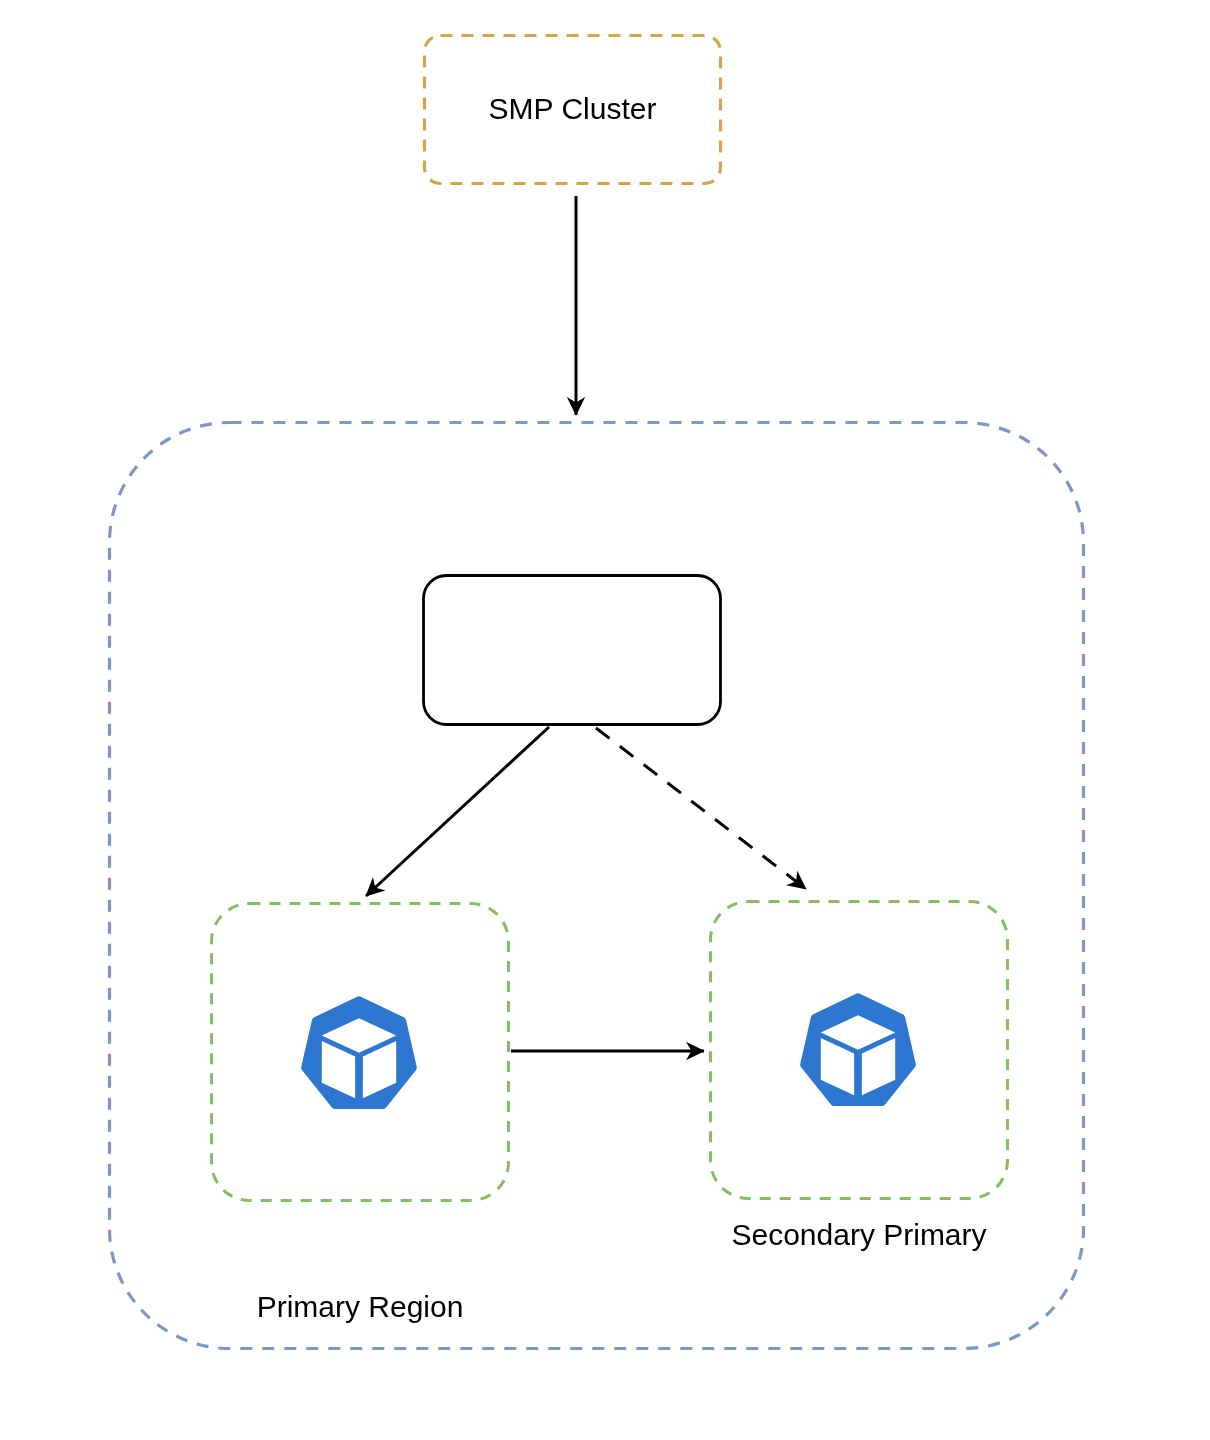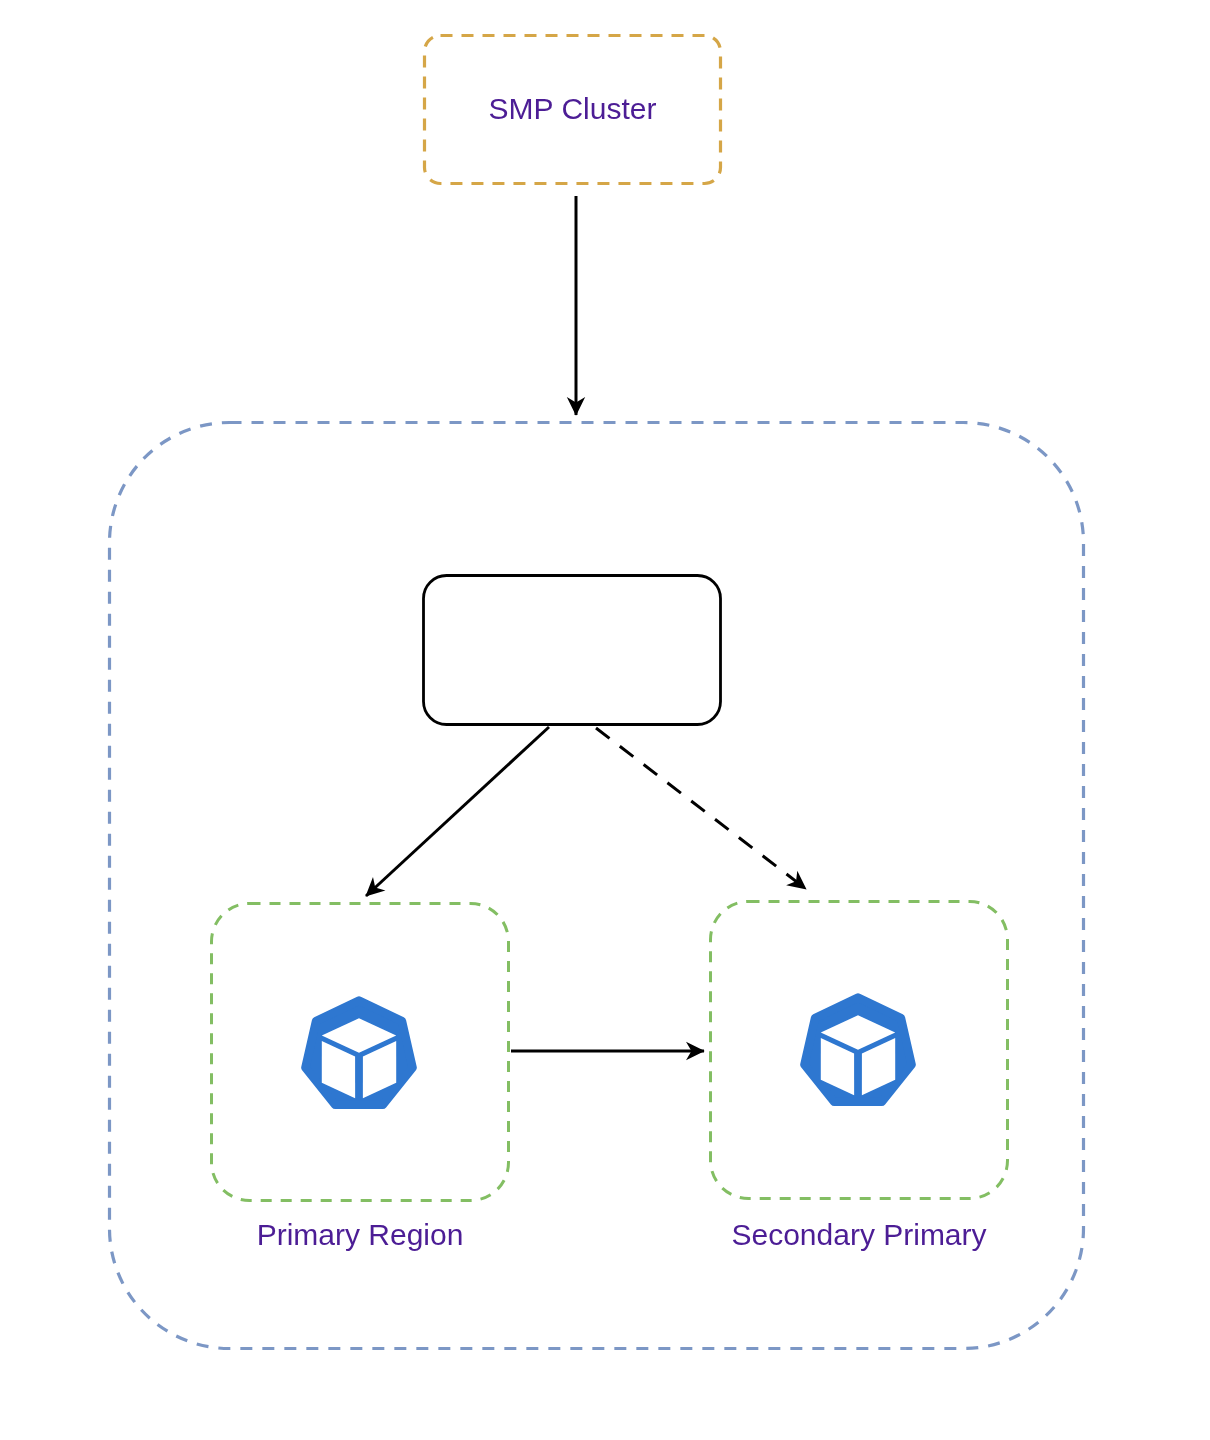--- a/index.html
+++ b/index.html
@@ -29,21 +29,21 @@
   .shape.container{stroke:var(--blue-dashed);stroke-width:3.2;stroke-dasharray:12 10;fill:none;}
   .shape.dns{stroke:var(--line-black);stroke-width:2.8;}
   .shape.region{stroke:var(--green-dashed);stroke-width:3;stroke-dasharray:11 9;}
   .edge{stroke:var(--line-black);stroke-width:3;fill:none;}
   .edge.dashed{stroke-dasharray:17 13;}
   .arrowhead{fill:var(--line-black);}
   .label{
     position:absolute;
     z-index:3;
     display:flex;align-items:center;justify-content:center;
-    color:#4c1d95;
+    color:#000000;
     font-size:30px;
     text-align:right;
     white-space:nowrap;
   }
   .node-icon{
     position:absolute;
     z-index:3;
     color:var(--icon-blue);
   }
 </style>
@@ -70,21 +70,21 @@
 
     <line class="edge" x1="576" y1="196" x2="576" y2="415" marker-end="url(#arrowhead)"></line>
     <line class="edge" x1="549" y1="727" x2="366" y2="896" marker-end="url(#arrowhead)"></line>
     <line class="edge dashed" x1="596" y1="728" x2="806" y2="889" marker-end="url(#arrowhead)"></line>
     <line class="edge" x1="511" y1="1051" x2="704" y2="1051" marker-end="url(#arrowhead)"></line>
   </svg>
 
   <div class="label" style="left:424px;top:35px;width:297px;height:148px;">SMP Cluster</div>
 
 
-  <div class="label" style="left:181px;top:1213px;width:358px;height:44px;">Primary Region</div>
+  <div class="label" style="left:181px;top:1285px;width:358px;height:44px;">Primary Region</div>
 
   <div class="label" style="left:680px;top:1213px;width:358px;height:44px;">Secondary Primary</div>
 
   <svg class="node-icon" style="left:298px;top:992px;" width="122" height="122" viewBox="0 0 100 100" xmlns="http://www.w3.org/2000/svg">
     <polygon points="50,7 85.2,23.9 93.9,62 69.5,92.5 30.5,92.5 6.1,62 14.8,23.9" fill="currentColor" stroke="currentColor" stroke-width="7" stroke-linejoin="round"></polygon>
     <polygon points="50,21.5 80.5,35.7 50,49.8 19.5,35.7" fill="#FFFFFF"></polygon>
     <polygon points="19.5,40.2 46.8,52.9 46.8,87 19.5,74.3" fill="#FFFFFF"></polygon>
     <polygon points="53.2,52.9 80.5,40.2 80.5,74.3 53.2,87" fill="#FFFFFF"></polygon>
   </svg>
 

